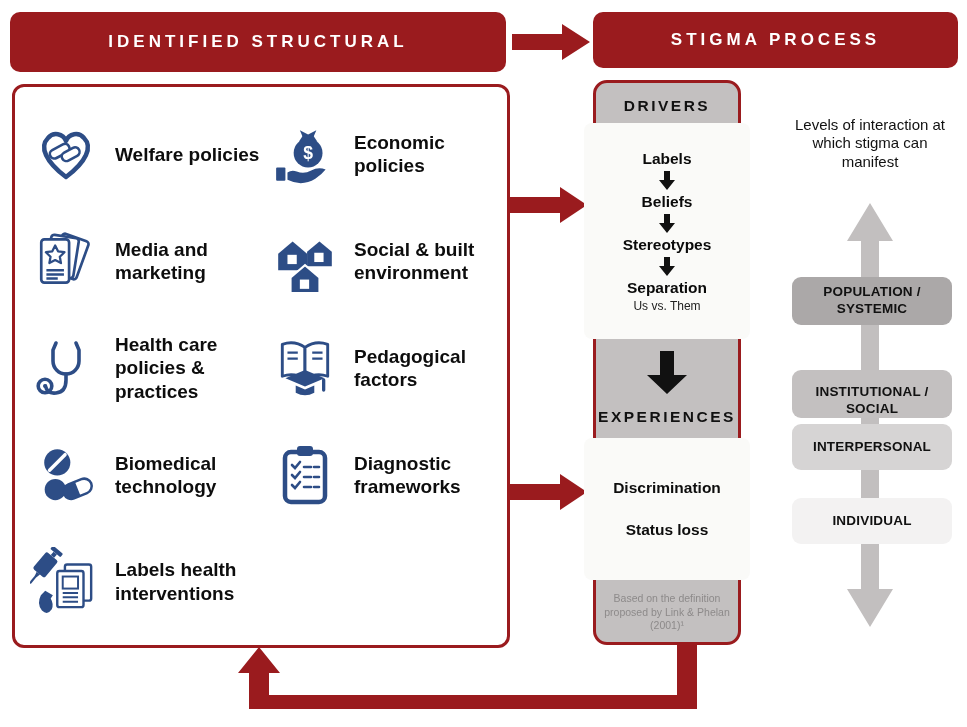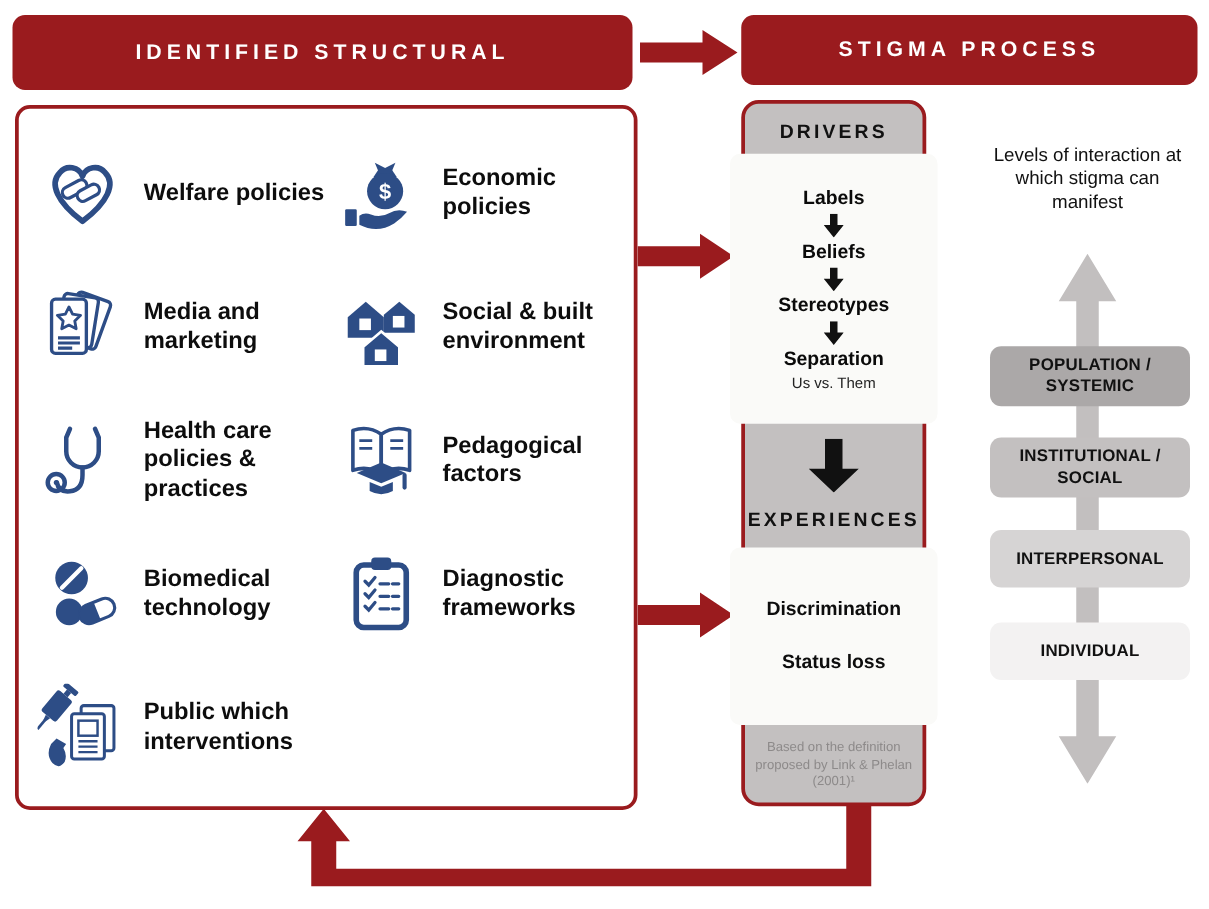--- a/index.html
+++ b/index.html
@@ -48,21 +48,21 @@
   .caption{margin-top:12px;width:152px;font-size:10.5px;color:#8D8A8A;line-height:1.3;text-align:center;}
   
   .levels-title{left:788px;top:116px;width:164px;text-align:center;font-weight:normal;font-size:15px;line-height:1.22;color:#111;}
   .levels-arrow{left:846px;top:203px;z-index:1;}
   .level-box{
     left:792px;width:160px;border-radius:9px;z-index:2;
     display:flex;align-items:center;justify-content:center;text-align:center;
     font-weight:bold;font-size:13.5px;line-height:1.25;letter-spacing:0.2px;color:#111;
   }
   .level-1{top:277px;height:48px;}
-  .level-2{top:350px;height:48px;}
+  .level-2{top:370px;height:48px;align-items:flex-end;}
   .level-3{top:424px;height:46px;}
   .level-4{top:498px;height:46px;}
   
   .hdr-arrow{left:512px;top:22px;}
   .mid-arrow1{left:510px;top:185px;}
   .mid-arrow2{left:510px;top:472px;}
   .feedback{left:230px;top:644px;z-index:0;}
 </style>
 </head>
 <body>
@@ -215,21 +215,21 @@
         </g>
         <path d="M9 44 q-4 8 1 14 q5 5 9 -1 q2 -5 -1 -10 l2 -3 -7 -4 z" fill="#2D4D86"></path>
         <g fill="#fff" stroke="#2D4D86" stroke-width="2.2" stroke-linejoin="round">
           <rect x="31" y="16" width="24" height="33" rx="2"></rect>
           <rect x="24" y="22" width="24" height="33" rx="2"></rect>
         </g>
         <rect x="29" y="27" width="14" height="11" fill="none" stroke="#2D4D86" stroke-width="1.8"></rect>
         <path d="M29 42 h14 M29 46 h14 M29 50 h14" stroke="#2D4D86" stroke-width="1.8"></path>
       </svg>
     </span>
-    <span class="det-label">Public which interventions</span>
+    <span class="det-label">Labels health interventions</span>
   </div>
 
 </div>
 
 <svg class="abs mid-arrow1" width="78" height="40" viewBox="0 0 78 40">
   <polygon points="0,12 50,12 50,2 77,20 50,38 50,28 0,28" fill="#9A1B1E"></polygon>
 </svg>
 <svg class="abs mid-arrow2" width="78" height="40" viewBox="0 0 78 40">
   <polygon points="0,12 50,12 50,2 77,20 50,38 50,28 0,28" fill="#9A1B1E"></polygon>
 </svg>

